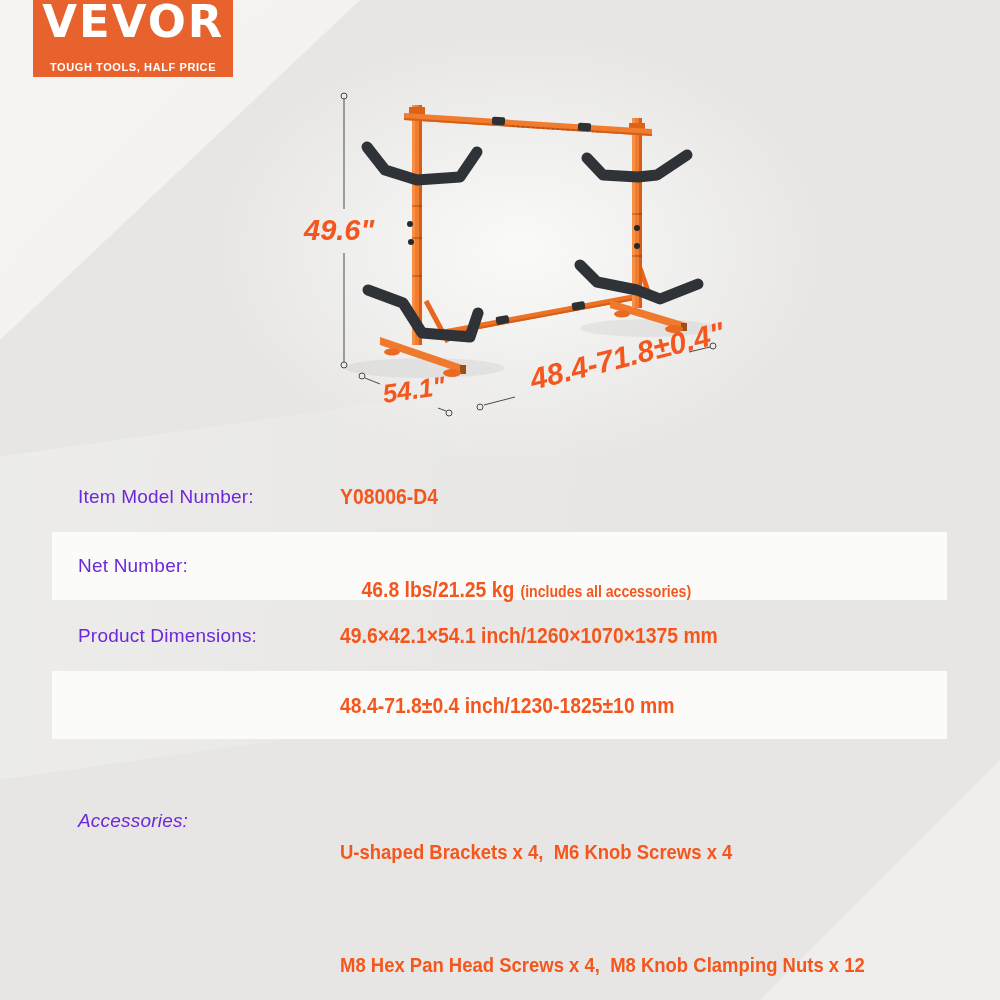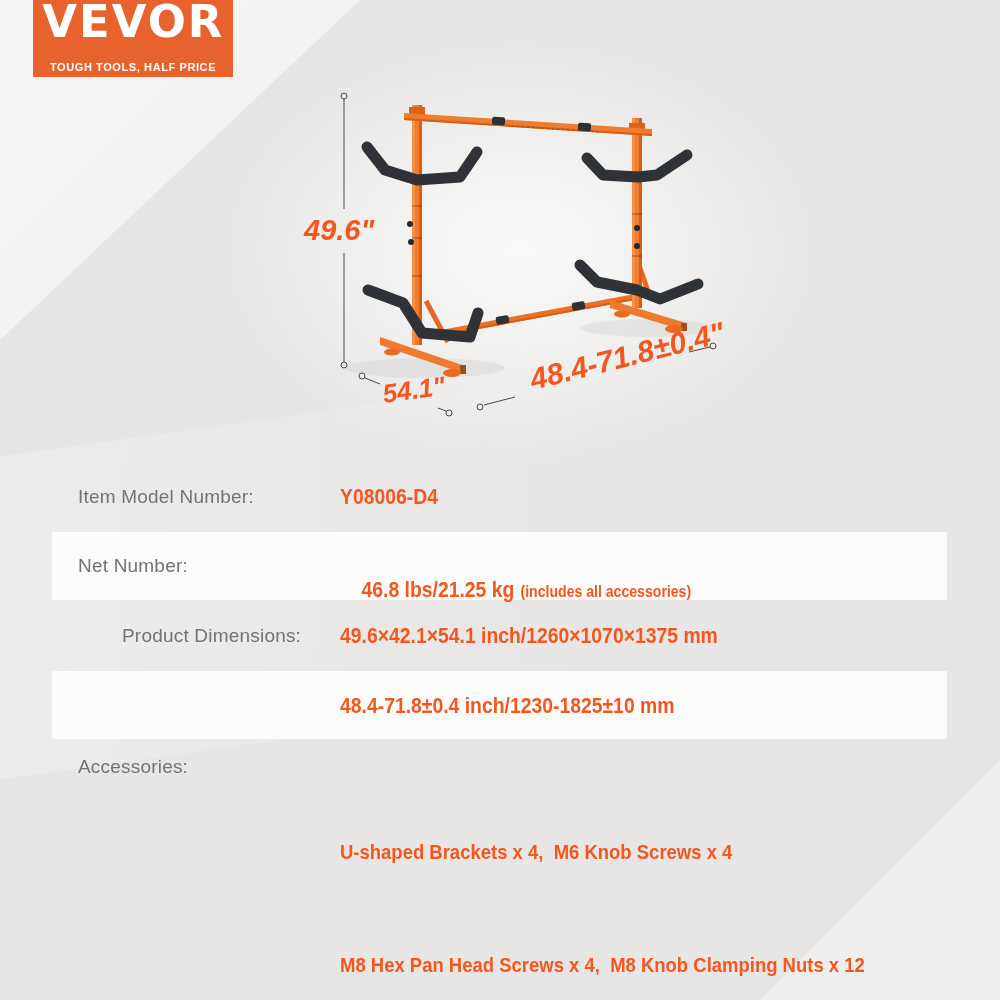--- a/index.html
+++ b/index.html
@@ -27,33 +27,33 @@
 
   
   .figure-svg{position:absolute;left:300px;top:85px;width:450px;height:340px;}
   .dim-text{fill:#F4571D;font-weight:bold;font-style:italic;
     font-family:"Liberation Sans",sans-serif;}
 
   
   .band{position:absolute;left:52px;width:895px;height:68px;background:#FBFBFA;}
   .band-1{top:532px;} .band-2{top:671px;}
 
-  .spec-label{position:absolute;left:78px;color:#737373;font-size:19px;
+  .spec-label{position:absolute;left:78px;color:#6d28d9;font-size:19px;
     line-height:22px;letter-spacing:0.2px;white-space:pre;text-align:center;}
   .spec-value{position:absolute;left:340px;color:#F4571D;font-weight:bold;font-size:22px;
     line-height:24px;transform:scaleX(0.88);transform-origin:left center;white-space:pre;}
   .spec-note{font-size:16px;margin-left:7px;}
   .acc-lines{position:absolute;left:340px;top:758px;color:#F4571D;font-weight:bold;
     font-size:21px;line-height:37.5px;transform:scaleX(0.88);transform-origin:left top;
     white-space:pre;}
   .lbl-model{top:486px;} .val-model{top:485px;}
   .lbl-weight{top:555px;} .val-weight{top:554px;}
-  .lbl-dims{top:625px;margin-left:44px;} .val-dims{top:624px;}
+  .lbl-dims{top:625px;} .val-dims{top:624px;}
   .lbl-range{top:695px;} .val-range{top:694px;}
-  .lbl-acc{top:756px;}
+  .lbl-acc{top:810px;font-style:italic;}
 </style>
 </head>
 <body>
 
 <div class="page">
 
   <div class="shade-tl"></div>
   <div class="shade-mid"></div>
   <div class="shade-br"></div>
   <div class="glow-center"></div>

